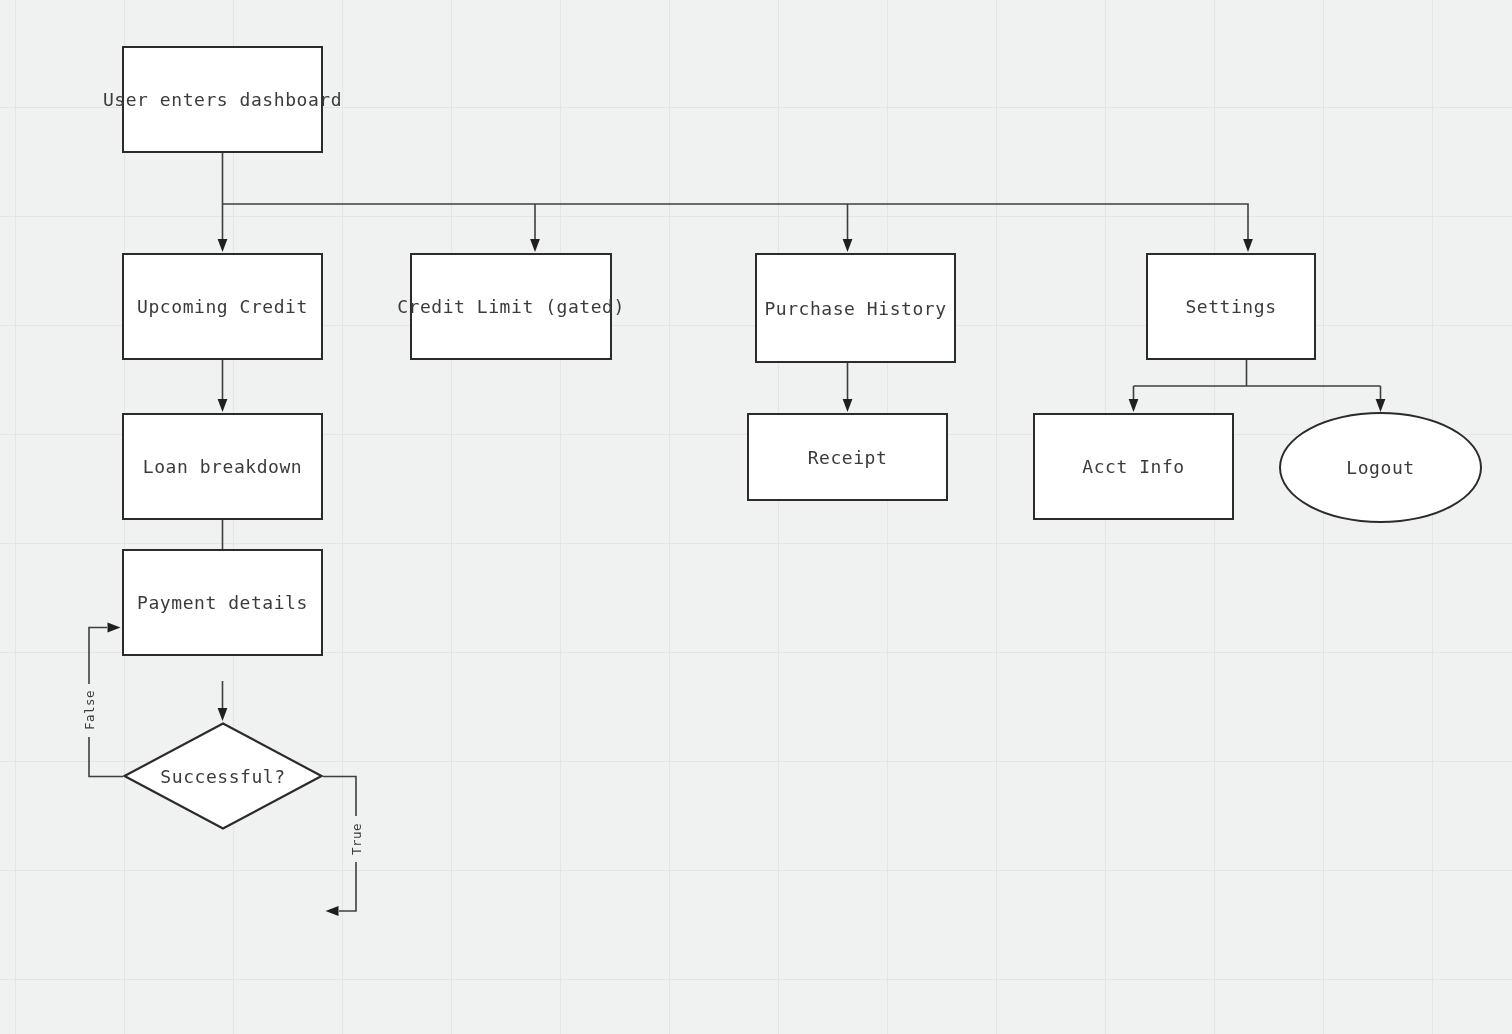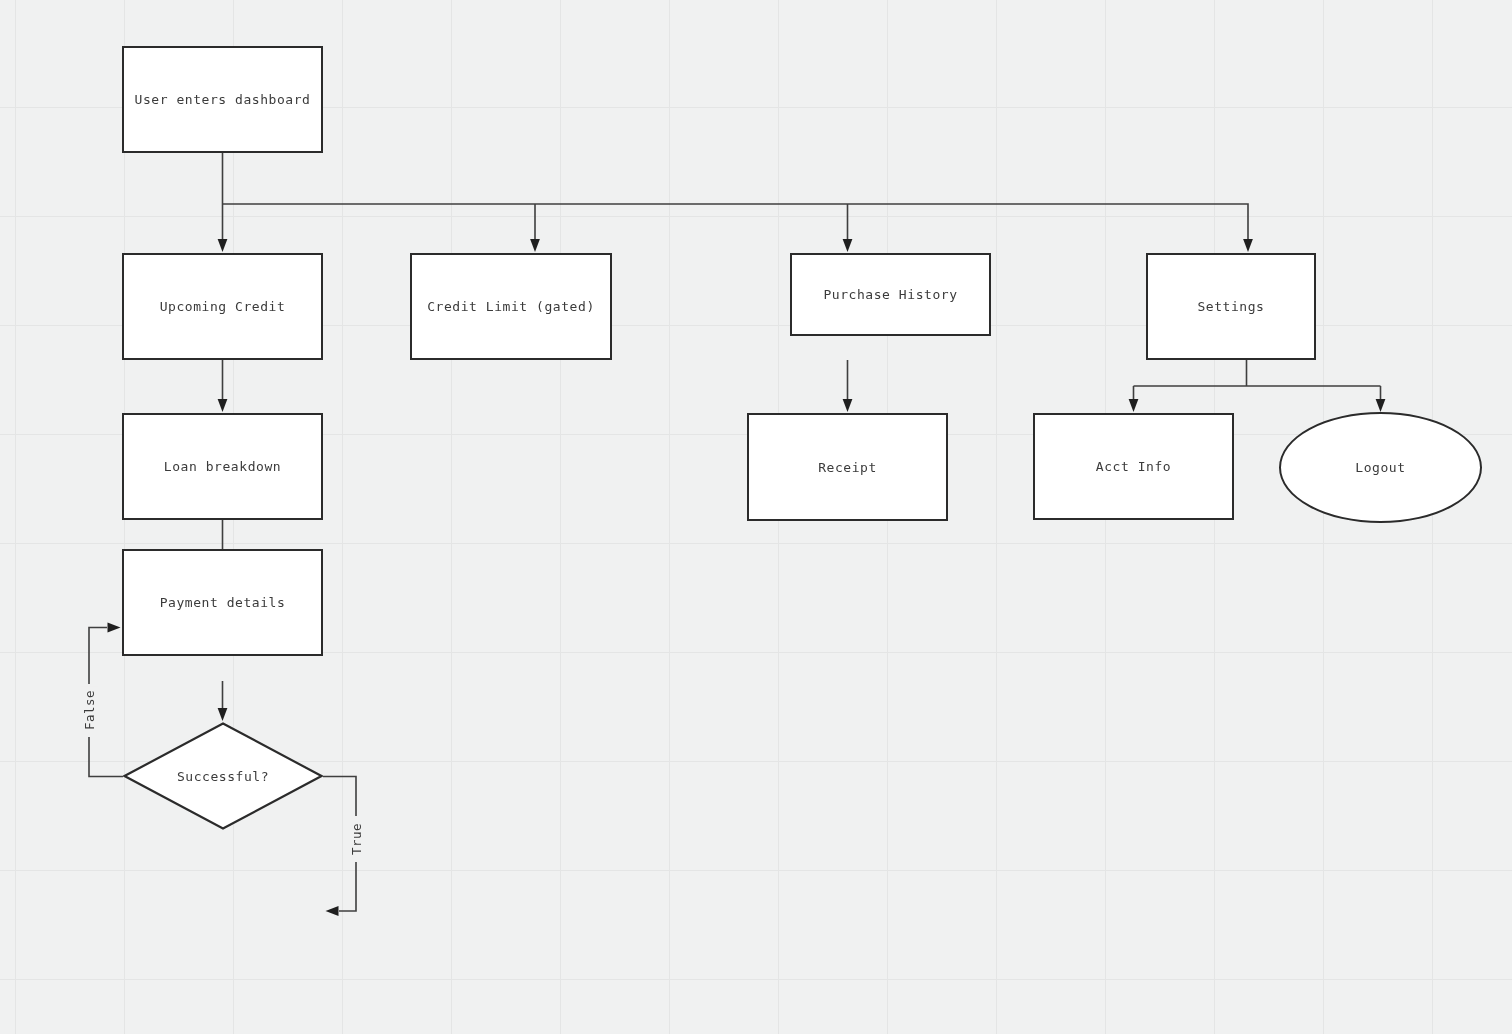--- a/index.html
+++ b/index.html
@@ -57,21 +57,21 @@
     background: transparent;
     border: none;
   }
   .node.diamond svg {
     position: absolute;
     left: 0; top: 0;
     width: 100%; height: 100%;
   }
   .node .label {
     position: relative;
-    font-size: 13px;
+    font-size: 18px;
     letter-spacing: 0.55px;
     color: #3b3b3b;
     white-space: nowrap;
     z-index: 1;
   }
   .edge-label {
     position: absolute;
     transform: translate(-50%, -50%) rotate(-90deg);
     font-size: 12.5px;
     letter-spacing: 0.5px;
@@ -138,33 +138,33 @@
   </div>
 
   <div class="node rect" style="left:122px; top:253px; width:201px; height:107px">
     <span class="label">Upcoming Credit</span>
   </div>
 
   <div class="node rect" style="left:410px; top:253px; width:202px; height:107px">
     <span class="label">Credit Limit (gated)</span>
   </div>
 
-  <div class="node rect" style="left:790px; top:253px; width:201px; height:83px">
+  <div class="node rect" style="left:755px; top:253px; width:201px; height:110px">
     <span class="label">Purchase History</span>
   </div>
 
   <div class="node rect" style="left:1146px; top:253px; width:170px; height:107px">
     <span class="label">Settings</span>
   </div>
 
   <div class="node rect" style="left:122px; top:413px; width:201px; height:107px">
     <span class="label">Loan breakdown</span>
   </div>
 
-  <div class="node rect" style="left:747px; top:413px; width:201px; height:108px">
+  <div class="node rect" style="left:747px; top:413px; width:201px; height:88px">
     <span class="label">Receipt</span>
   </div>
 
   <div class="node rect" style="left:1033px; top:413px; width:201px; height:107px">
     <span class="label">Acct Info</span>
   </div>
 
   <div class="node ellipse" style="left:1279px; top:412px; width:203px; height:111px">
     <span class="label">Logout</span>
   </div>

